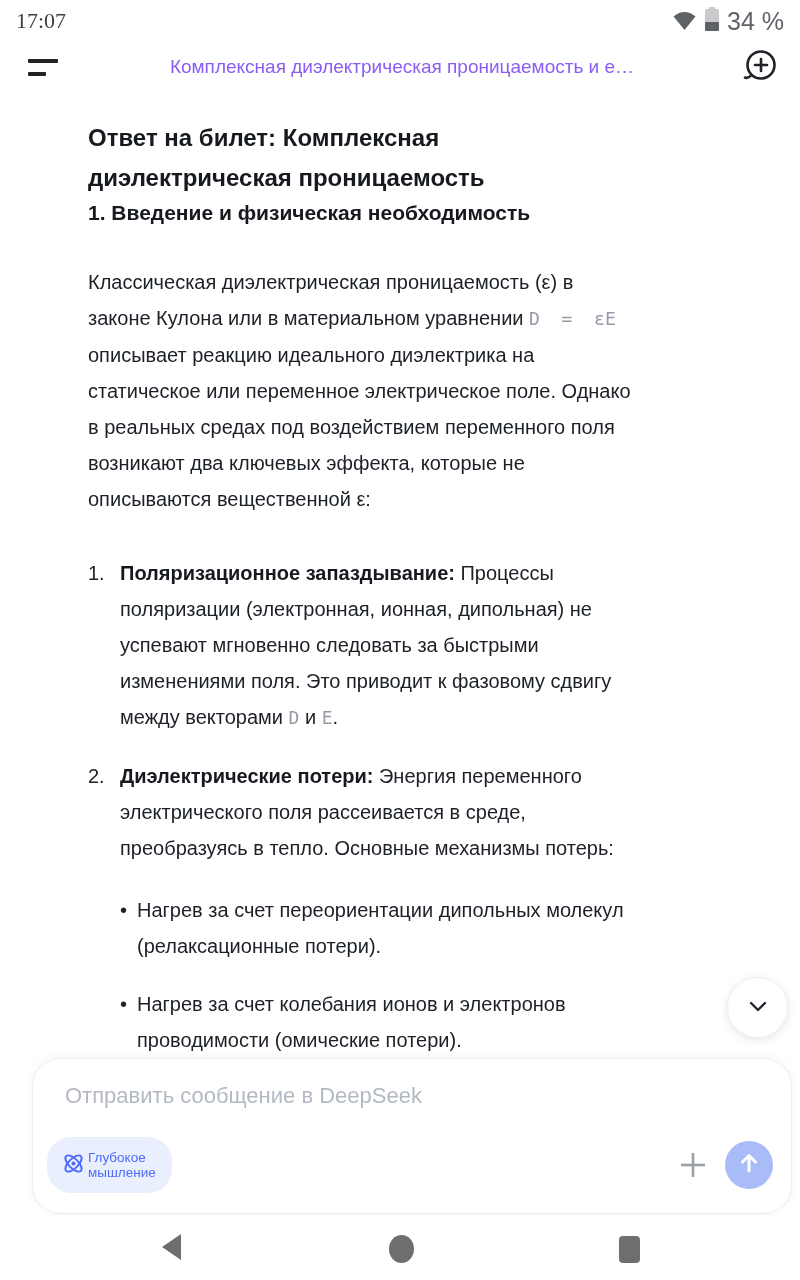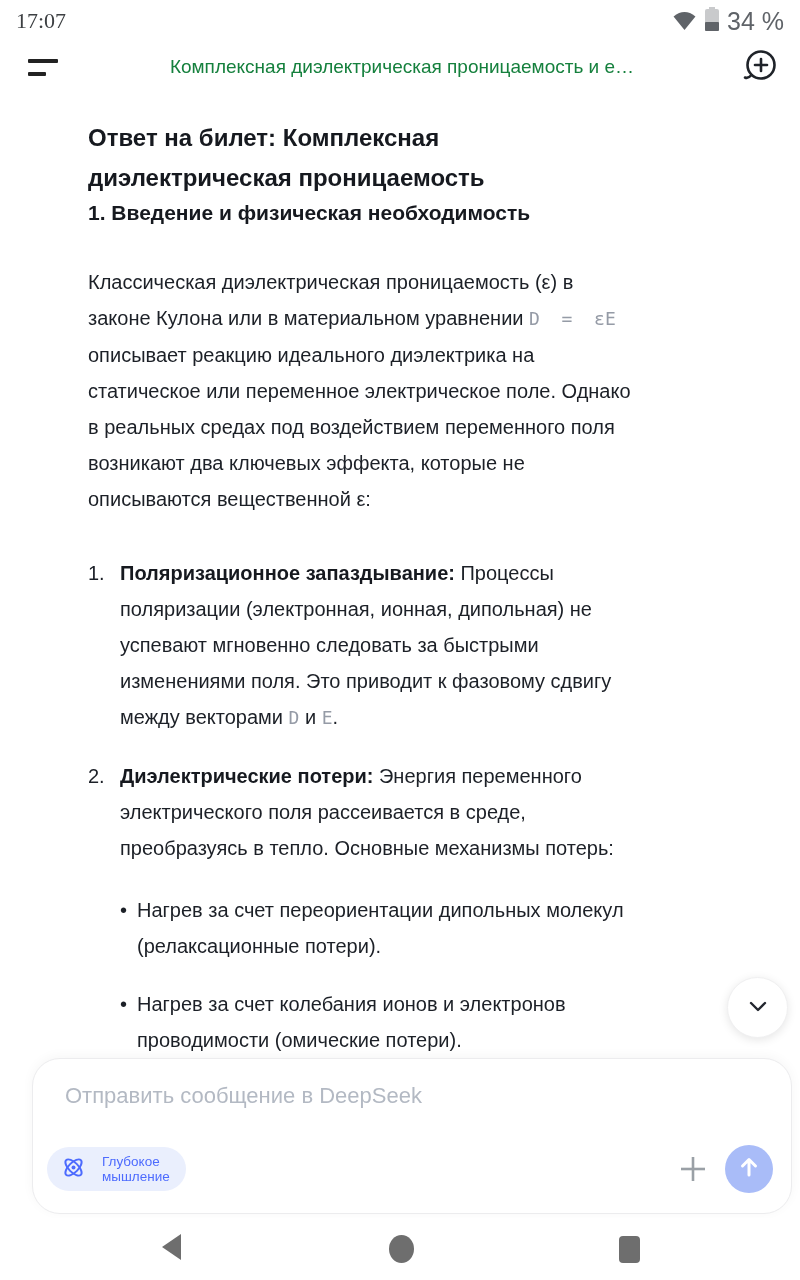--- a/index.html
+++ b/index.html
@@ -14,21 +14,21 @@
   .status-right { display:flex; align-items:center; gap:7px; }
   .status-batt-text { font-size:25px; color:#5f6368; }
 
   
   .app-header { position:absolute; top:38px; left:0; right:0; height:58px;
     display:flex; align-items:center; justify-content:space-between; padding:0 14px; }
   .menu-btn { width:54px; height:44px; display:flex; flex-direction:column;
     justify-content:center; gap:9px; padding-left:14px; }
   .menu-btn .bar1 { width:30px; height:4px; background:#222; border-radius:1px; }
   .menu-btn .bar2 { width:18px; height:4px; background:#222; border-radius:1px; }
-  .header-title { flex:1; text-align:center; font-size:19px; font-weight:500; color:#15803d;
+  .header-title { flex:1; text-align:center; font-size:19px; font-weight:500; color:#8b5cf6;
     white-space:nowrap; overflow:hidden; }
   .newchat-btn { width:50px; height:44px; display:flex; align-items:center; justify-content:center; }
 
   
   .chat-content { position:absolute; top:96px; left:0; width:668px;
     padding:22px 30px 0 88px; color:#1c2027; }
   .msg-h1 { font-size:24px; line-height:40px; font-weight:700; color:#16191f; }
   .msg-h2 { font-size:21px; line-height:30px; font-weight:700; color:#16191f; }
   .msg-p  { font-size:20px; line-height:36px; margin-top:36px; }
   .code { font-family:"DejaVu Sans Mono","Liberation Mono",monospace;
@@ -47,22 +47,22 @@
     border-radius:50%; background:#fff; border:1px solid #f0f0f1;
     box-shadow:0 2px 10px rgba(0,0,0,.10); display:flex; align-items:center; justify-content:center; }
 
   
   .composer { position:absolute; left:8px; right:8px; top:1058px; height:156px;
     background:#fff; border:1.5px solid #ececee; border-radius:28px;
     box-shadow:0 -2px 12px rgba(0,0,0,.04); padding:24px 24px 0 32px;margin-left:24px; }
   .composer-placeholder { font-size:22px; color:#b3b9c3; }
   .composer-row { position:absolute; left:14px; right:18px; bottom:20px;
     display:flex; align-items:center; }
-  .pill { display:flex; align-items:center; gap:16px; background:#eaeffd;
-    border-radius:24px; height:44px; padding:0 16px 0 14px; color:#4d6bfe; }
+  .pill { display:flex; align-items:center; gap:2px; background:#eaeffd;
+    border-radius:24px; height:56px; padding:0 16px 0 14px; color:#4d6bfe; }
   .pill + .pill { margin-left:14px; }
   .pill-label-2l { font-size:13.5px; line-height:15px; font-weight:500; }
   .pill-label { font-size:20px; font-weight:500; }
   .composer-spacer { flex:1; }
   .attach-btn { width:44px; height:44px; display:flex; align-items:center; justify-content:center; }
   .send-btn { width:48px; height:48px; border-radius:50%; background:#a9bcf8;
     display:flex; align-items:center; justify-content:center; margin-left:10px; }
 
   
   .nav-bar { position:absolute; left:0; right:0; bottom:0; height:62px; background:#fff;

